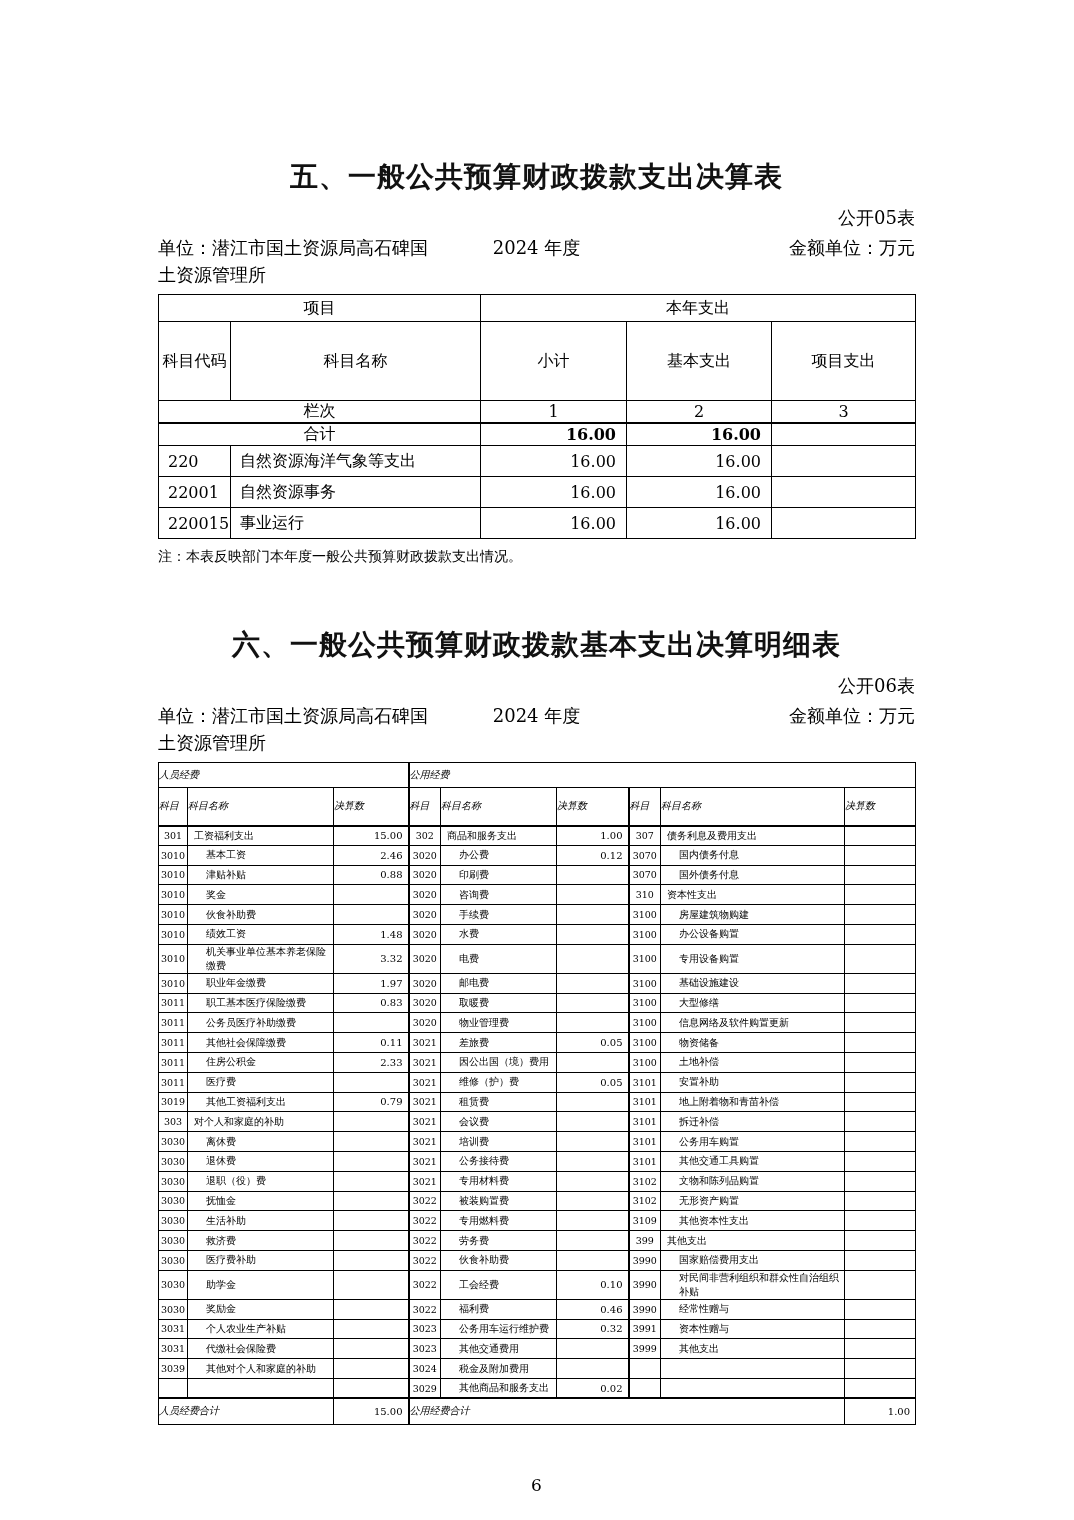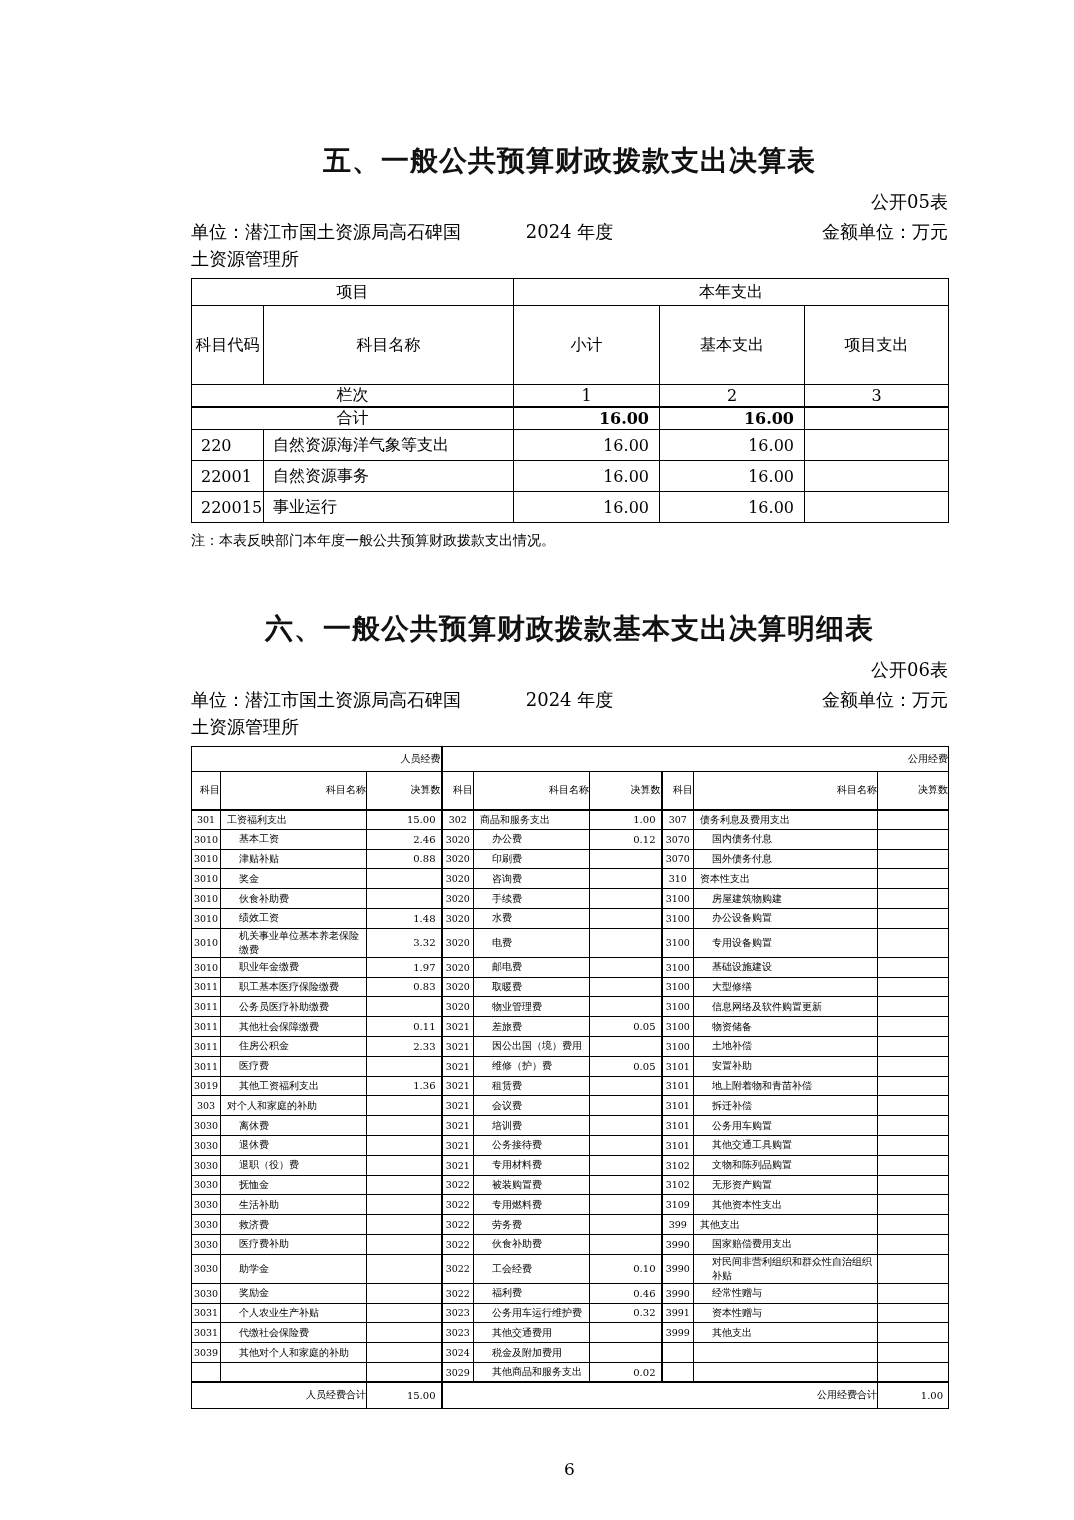--- a/index.html
+++ b/index.html
@@ -2,21 +2,21 @@
 <html><head>
 <meta charset="utf-8">
 <style>
   * { margin:0; padding:0; box-sizing:border-box; }
   body {
     width:1074px; height:1520px; background:#ffffff; color:#000;
     font-family:"DejaVu Serif","Liberation Serif",serif;
     overflow:hidden;
   }
   .page { position:relative; width:1074px; height:1520px; background:#fff; }
-  .content { position:absolute; left:158px; top:0; width:757px;margin-left:33px; }
+  .content { position:absolute; left:158px; top:16px; width:757px; }
 
   .sec-title {
     margin-top:142px; text-align:center;
     font-family:"Liberation Sans","DejaVu Sans",sans-serif;
     font-weight:700; font-size:28px; letter-spacing:1px; color:#111;
   }
   .sec-title.second { margin-top:60px; }
   .table-tag { margin-top:10px; text-align:right; font-size:18px; }
   .meta-row { margin-top:4px; display:grid; grid-template-columns:1fr auto 1fr; font-size:18px; line-height:1.5; }
   .meta-left { text-align:left; }
@@ -34,21 +34,21 @@
   #table5 .num { text-align:right; padding-right:10px; }
   #table5 .total-row td { border-top:2px solid #000; }
   .bold { font-weight:700; }
   .h27 { height:27px; } .h79 { height:79px; } .h29 { height:19px; }
   #table5 tbody tr { height:31px; }
 
   .note { margin-top:9px; font-size:14px; }
 
   #table6 { font-size:10px; }
   #table6 td { height:19.8px; }
-  #table6 .center { text-align:right; }
+  #table6 .center { text-align:left;font-style:italic; }
   #table6 .code { text-align:center; font-size:9.5px; }
   #table6 .name { text-align:left; padding-left:6px; }
   #table6 .name.ind2 { padding-left:18px; }
   #table6 .num { text-align:right; padding-right:5px; }
   #table6 thead .grow { height:25px; }
   #table6 thead .hrow { height:38px; }
   #table6 thead .hrow td { border-bottom:2px solid #000; }
   #table6 tfoot td { border-top:2px solid #000; height:26px; }
   .gsep { border-left:2px solid #000 !important; }
 
@@ -311,21 +311,21 @@
             <td class="code gsep">3021</td>
             <td class="name ind2">维修（护）费</td>
             <td class="num">0.05</td>
             <td class="code gsep">3101</td>
             <td class="name ind2">安置补助</td>
             <td class="num"></td>
           </tr>
           <tr>
             <td class="code">3019</td>
             <td class="name ind2">其他工资福利支出</td>
-            <td class="num">1.36</td>
+            <td class="num">0.79</td>
             <td class="code gsep">3021</td>
             <td class="name ind2">租赁费</td>
             <td class="num"></td>
             <td class="code gsep">3101</td>
             <td class="name ind2">地上附着物和青苗补偿</td>
             <td class="num"></td>
           </tr>
           <tr>
             <td class="code">303</td>
             <td class="name">对个人和家庭的补助</td>

